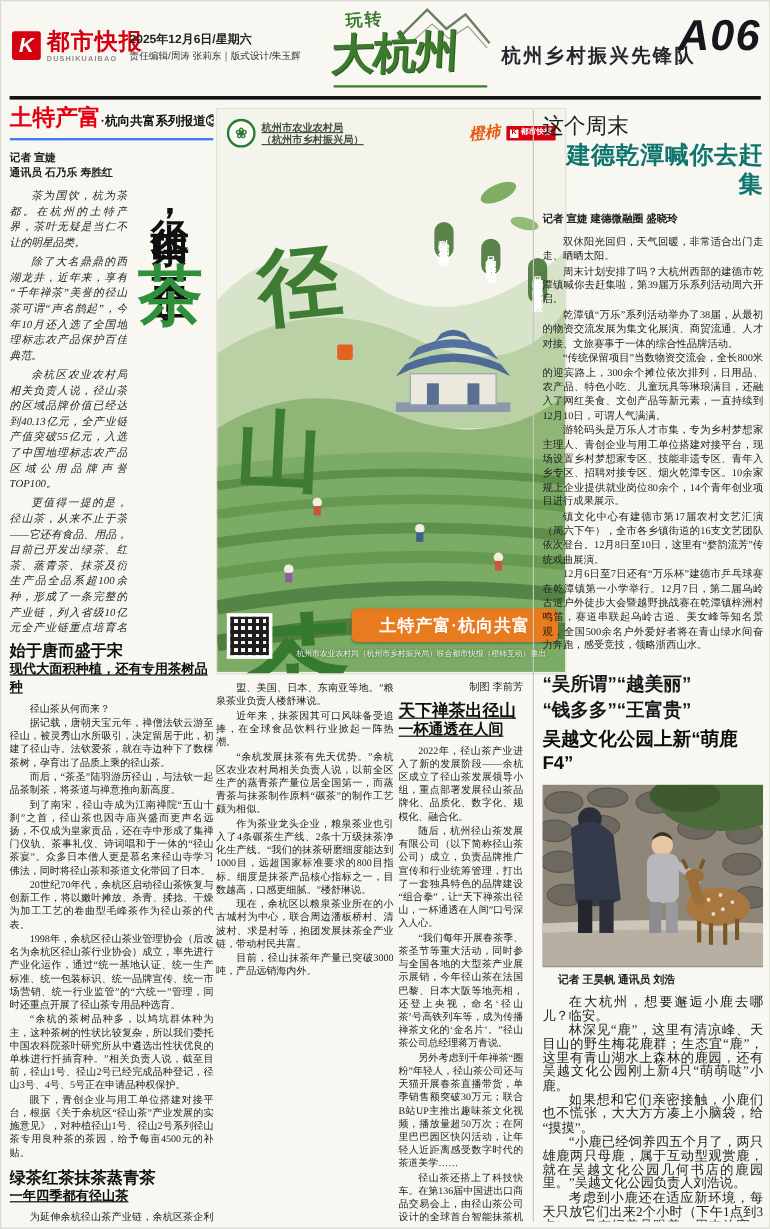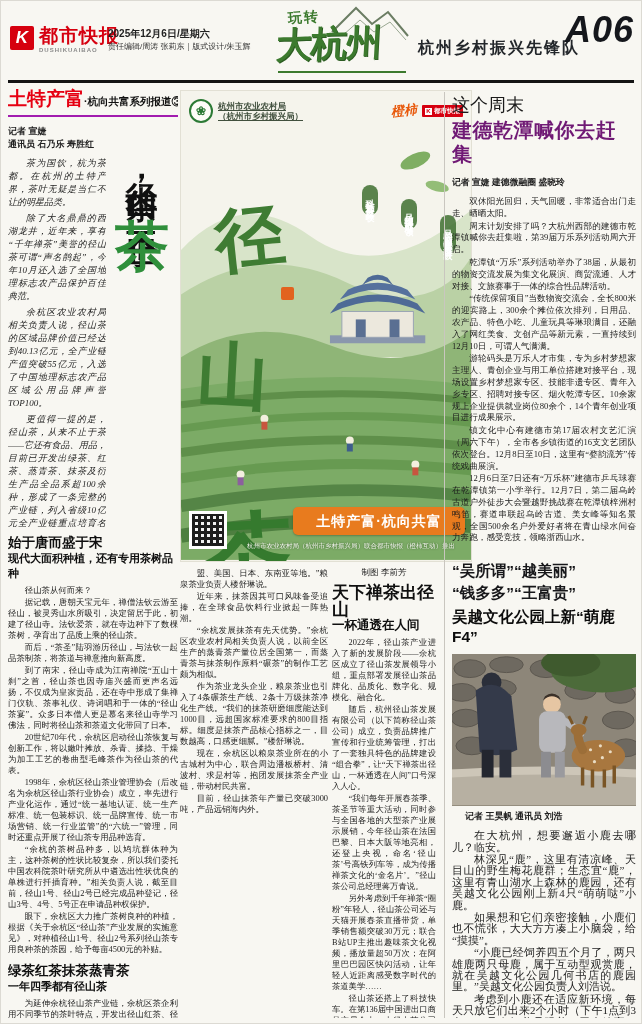--- a/index.html
+++ b/index.html
@@ -20,32 +20,32 @@
   .editors{font:400 8px/12px "Liberation Sans",sans-serif;color:#333;}
   .masthead{position:absolute;left:272px;top:2px;width:140px;height:76px;}
   .mast-svg{position:absolute;inset:0;}
   .mast-top{position:absolute;left:16px;top:8px;font:900 14px/16px "Liberation Serif",serif;color:#3c7a2e;transform:rotate(-4deg);letter-spacing:2px;}
   .mast-main{position:absolute;left:4px;top:22px;font:900 36px/40px "Liberation Serif",serif;color:#3c7a2e;transform:skewX(-5deg) rotate(-2deg);letter-spacing:-1px;text-shadow:1px 1px 0 #2c5c22;}
   .hdr-slogan{position:absolute;left:418px;top:38px;font:900 16px/20px "Liberation Sans",sans-serif;color:#23272b;letter-spacing:2px;}
   .pageno{position:absolute;right:8px;top:10px;font:italic 900 36px/40px "Liberation Sans",sans-serif;color:#15171c;letter-spacing:1px;}
 
   
   .left-col{position:absolute;left:8px;top:88px;width:170px;height:932px;overflow:hidden;}
-  .series-row{border-bottom:2px solid #a21caf;padding-bottom:3px;white-space:nowrap;}
+  .series-row{border-bottom:2px solid #3b82f6;padding-bottom:3px;white-space:nowrap;}
   .series-label{color:#e60012;font:900 19px/22px "Liberation Sans",sans-serif;letter-spacing:0;}
   .series-sub{color:#111;font:700 10.5px/22px "Liberation Sans",sans-serif;}
   .byline{margin:8px 0 6px;font:700 9px/13px "Liberation Sans",sans-serif;color:#222;}
   .lead-wrap{display:flex;height:370px;overflow:hidden;}
   .lead-text{width:98px;overflow:hidden;}
   .intro-para{margin:0 0 3px;font:italic 400 9px/13px "Liberation Serif",serif;text-align:justify;text-indent:2em;color:#1d1d1d;}
   .v-head{flex:1;display:flex;flex-direction:column;align-items:center;justify-content:flex-start;}
   .v-head-black{writing-mode:vertical-rl;text-orientation:upright;font:900 32px/34px "Liberation Sans",sans-serif;color:#101010;letter-spacing:4px;}
   .v-head-green{font:900 54px/56px "Liberation Serif",serif;color:#2f8f3b;margin-top:2px;}
   .sec-h1{margin:7px 0 0;font:900 13.5px/17px "Liberation Sans",sans-serif;color:#0f0f0f;}
-  .sec-h2{margin:0 0 4px;font:900 11px/15px "Liberation Sans",sans-serif;color:#0f0f0f;}
+  .sec-h2{margin:0 0 4px;font:900 11px/15px "Liberation Sans",sans-serif;color:#0f0f0f;text-decoration:underline;}
   .tea-para{margin:0 0 1px;font:400 8.4px/11px "Liberation Serif",serif;text-align:justify;text-indent:2em;color:#1c1c1c;}
 
   
   .poster{position:absolute;left:180px;top:90px;width:292px;height:472px;overflow:hidden;background:#f4f3ea;border:1px solid #e2e0d4;}
   .poster-svg{position:absolute;inset:0;}
   .org-bar{position:absolute;left:8px;top:8px;right:8px;display:flex;align-items:center;gap:5px;}
   .emblem{width:24px;height:24px;border:2px solid #2c7a35;border-radius:50%;color:#2c7a35;font:700 12px/21px "Liberation Serif",serif;text-align:center;background:#fdfdf8;}
   .org-lines{display:flex;flex-direction:column;}
   .org-line{font:700 8.5px/10px "Liberation Sans",sans-serif;color:#41503e;text-decoration:underline;}
   .cs-logo{margin-left:auto;color:#e8590c;font:italic 900 13px/14px "Liberation Serif",serif;transform:rotate(-6deg);}
@@ -66,30 +66,30 @@
                  color:#fff;font:900 14px/28px "Liberation Sans",sans-serif;text-align:center;letter-spacing:1px;box-shadow:0 1px 2px rgba(0,0,0,.25);}
   .poster-sub{position:absolute;left:54px;top:450px;width:232px;color:#f6f8ef;font:400 6.5px/9px "Liberation Sans",sans-serif;text-align:center;text-shadow:0 0 2px rgba(30,60,25,.8);}
   .qr{position:absolute;left:8px;top:420px;width:38px;height:38px;background:#fff;padding:3px;}
   .qr-inner{width:32px;height:32px;background:
       repeating-linear-gradient(0deg,#1d1d1d 0 3px,transparent 3px 6px),
       repeating-linear-gradient(90deg,#1d1d1d 0 3px,#f2f2f2 3px 6px);}
 
   
   .mid-col{position:absolute;left:180px;top:568px;width:148px;height:450px;overflow:hidden;}
   .col3{position:absolute;left:332px;top:566px;width:104px;height:452px;overflow:hidden;}
-  .credit{font:400 8.5px/12px "Liberation Sans",sans-serif;color:#222;text-align:center;margin:0 0 6px;}
-  .col3 .sec-h1{font-size:17px;margin-top:2px;}
+  .credit{font:400 8.5px/12px "Liberation Sans",sans-serif;color:#222;text-align:right;margin:0 0 6px;}
+  .col3 .sec-h1{font-size:14px;margin-top:2px;text-decoration:underline;}
   .col3 .sec-h2{font-size:12.5px;}
   .col3 .tea-para{font-size:8.3px;line-height:11px;}
 
   
   .col-divider{position:absolute;left:444px;top:92px;width:1px;height:926px;background:#c9c6bf;}
   .right-col{position:absolute;left:452px;top:92px;width:184px;height:926px;overflow:hidden;}
   .kicker{font:400 18px/22px "Liberation Sans",sans-serif;color:#1b1b1b;margin:2px 0 2px;}
-  .qt-headline{font:900 20px/24px "Liberation Sans",sans-serif;color:#701a75;letter-spacing:0.5px;margin:0 0 10px;}
+  .qt-headline{font:900 20px/24px "Liberation Sans",sans-serif;color:#0f766e;letter-spacing:0.5px;margin:0 0 10px;text-align:right;}
   .r-byline{font:700 8.8px/12px "Liberation Sans",sans-serif;color:#222;margin:0 0 8px;}
   .r-para{margin:0 0 1px;font:400 8.6px/11.8px "Liberation Serif",serif;text-align:justify;text-indent:2em;color:#1c1c1c;}
   .quote-block{margin-top:16px;}
   .q-line{font:700 15.5px/22px "Liberation Sans",sans-serif;color:#17171a;}
   .deer-headline{font:900 15.5px/20px "Liberation Sans",sans-serif;color:#0c0c0c;margin:3px 0 7px;}
   .photo{width:184px;height:152px;overflow:hidden;background:#8d8679;}
   .photo-caption{font:700 9px/13px "Liberation Sans",sans-serif;color:#222;margin:4px 13px 7px;}
   .deer-para{font-size:11px;line-height:11.4px;}
 </style>
 </head>
@@ -145,21 +145,21 @@
       <div class="sec-h1" data-interactable="false">始于唐而盛于宋</div>
       <div class="sec-h2" data-interactable="false">现代大面积种植，还有专用茶树品种</div>
       <div data-interactable="false">
           <p class="tea-para" data-interactable="false">径山茶从何而来？</p>
           <p class="tea-para" data-interactable="false">据记载，唐朝天宝元年，禅僧法钦云游至径山，被灵秀山水所吸引，决定留居于此，初建了径山寺。法钦爱茶，就在寺边种下了数棵茶树，孕育出了品质上乘的径山茶。</p>
           <p class="tea-para" data-interactable="false">而后，“茶圣”陆羽游历径山，与法钦一起品茶制茶，将茶道与禅意推向新高度。</p>
           <p class="tea-para" data-interactable="false">到了南宋，径山寺成为江南禅院“五山十刹”之首，径山茶也因寺庙兴盛而更声名远扬，不仅成为皇家贡品，还在寺中形成了集禅门仪轨、茶事礼仪、诗词唱和于一体的“径山茶宴”。众多日本僧人更是慕名来径山寺学习佛法，同时将径山茶和茶道文化带回了日本。</p>
           <p class="tea-para" data-interactable="false">20世纪70年代，余杭区启动径山茶恢复与创新工作，将以嫩叶摊放、杀青、揉捻、干燥为加工工艺的卷曲型毛峰茶作为径山茶的代表。</p>
           <p class="tea-para" data-interactable="false">1998年，余杭区径山茶业管理协会（后改名为余杭区径山茶行业协会）成立，率先进行产业化运作，通过“统一基地认证、统一生产标准、统一包装标识、统一品牌宣传、统一市场营销、统一行业监管”的“六统一”管理，同时还重点开展了径山茶专用品种选育。</p>
           <p class="tea-para" data-interactable="false">“余杭的茶树品种多，以鸠坑群体种为主，这种茶树的性状比较复杂，所以我们委托中国农科院茶叶研究所从中遴选出性状优良的单株进行扦插育种。”相关负责人说，截至目前，径山1号、径山2号已经完成品种登记，径山3号、4号、5号正在申请品种权保护。</p>
-          <p class="tea-para" data-interactable="false">眼下，余杭区大力推广茶树良种的种植，根据《关于余杭区“径山茶”产业发展的实施意见》，对种植径山1号、径山2号系列径山茶专用良种茶的茶园，给予每亩4500元的补贴。</p>
+          <p class="tea-para" data-interactable="false">眼下，青创企业与用工单位搭建对接平台，根据《关于余杭区“径山茶”产业发展的实施意见》，对种植径山1号、径山2号系列径山茶专用良种茶的茶园，给予每亩4500元的补贴。</p>
         </div>
     </div>
     <div data-interactable="false">
       <div class="sec-h1" data-interactable="false">绿茶红茶抹茶蒸青茶</div>
       <div class="sec-h2" data-interactable="false">一年四季都有径山茶</div>
       <div data-interactable="false">
           <p class="tea-para" data-interactable="false">为延伸余杭径山茶产业链，余杭区茶企利用不同季节的茶叶特点，开发出径山红茶、径山抹茶、蒸青茶，以及工艺白茶、花茶、茶饮基底原料、新茶饮茶食等创新品类。</p>
         </div>
     </div>
   </div>

